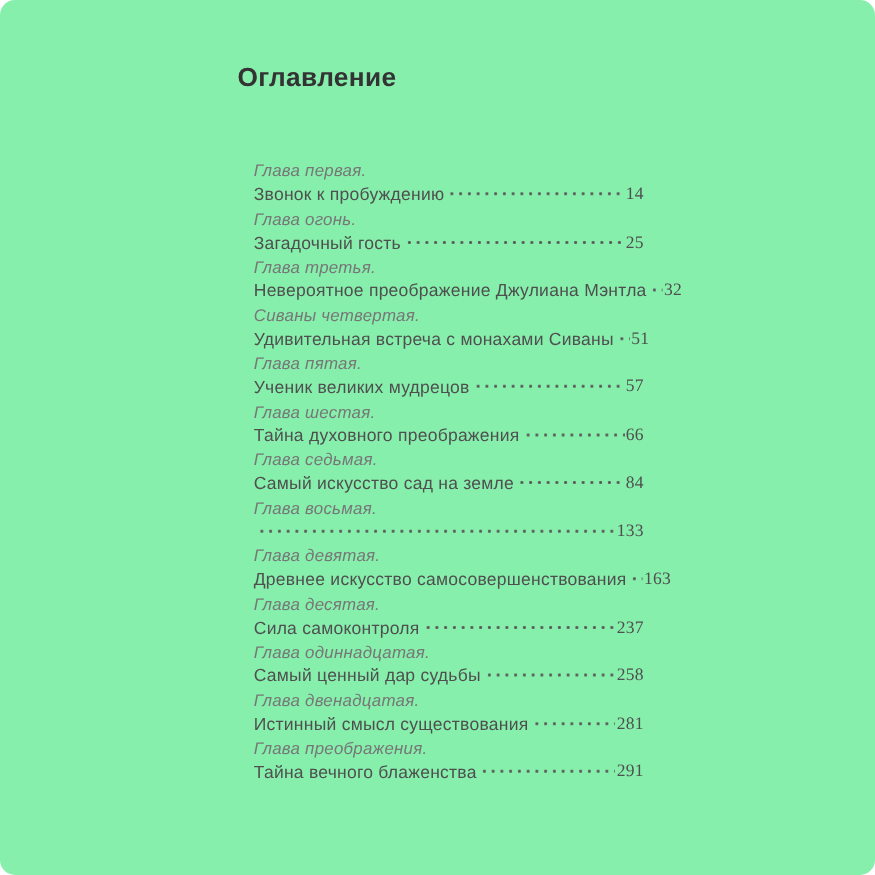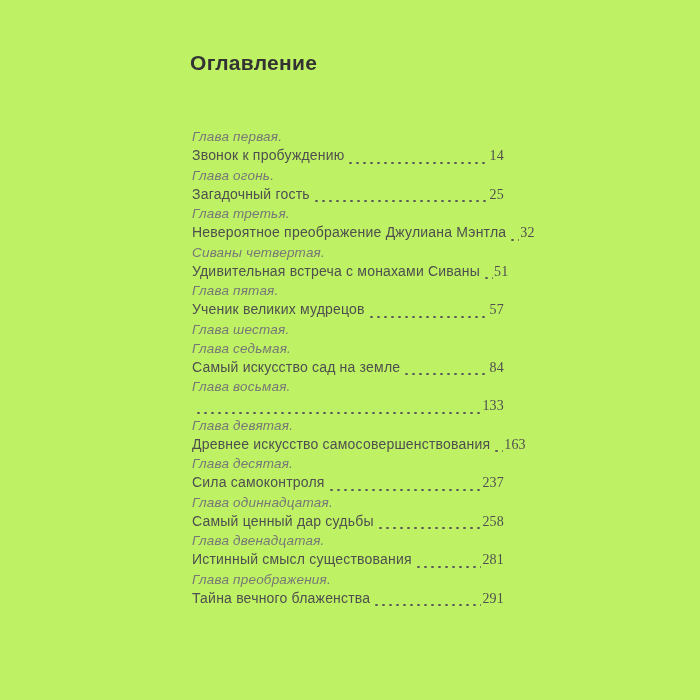--- a/index.html
+++ b/index.html
@@ -4,53 +4,54 @@
 <style>
   html, body {
     margin: 0;
     padding: 0;
     background: #ffffff;
   }
   .page {
     position: relative;
     width: 700px;
     height: 700px;
-    background: #bef264;
+    background: #86efac;
     font-family: "Liberation Sans", "DejaVu Sans", sans-serif;
     overflow: hidden;
+    border-radius: 12px;
   }
   .page-title {
     position: absolute;
     left: 190px;
     top: 51px;
     margin: 0;
     font-size: 21px;
     font-weight: 700;
     letter-spacing: 0.3px;
     color: #333333;
   }
   .toc {
     position: absolute;
-    left: 192px;
+    left: 203px;
     top: 127px;
     width: 312px;
   }
   .entry {
     margin: 0 0 0 0;
   }
   .chapter-label {
     font-size: 13.5px;
     line-height: 19px;
     font-style: italic;
     color: #777777;
     letter-spacing: 0.2px;
   }
   .entry-row {
     display: flex;
-    align-items: flex-end;
+    align-items: flex-start;
     font-size: 14px;
     line-height: 19.5px;
     color: #4f4f4f;
     letter-spacing: 0.2px;
   }
   .entry-title {
     white-space: nowrap;
   }
   .leader {
     flex: 1 1 auto;
@@ -113,20 +114,25 @@
     <div class="chapter-label">Глава пятая.</div>
     <div class="entry-row">
       <span class="entry-title">Ученик великих мудрецов</span>
       <span class="leader"></span>
       <span class="page-num">57</span>
     </div>
   </div>
 
   <div class="entry">
     <div class="chapter-label">Глава шестая.</div>
+    <div class="entry-row">
+      <span class="entry-title">Тайна духовного преображения</span>
+      <span class="leader"></span>
+      <span class="page-num">66</span>
+    </div>
   </div>
 
   <div class="entry">
     <div class="chapter-label">Глава седьмая.</div>
     <div class="entry-row">
       <span class="entry-title">Самый искусство сад на земле</span>
       <span class="leader"></span>
       <span class="page-num">84</span>
     </div>
   </div>

